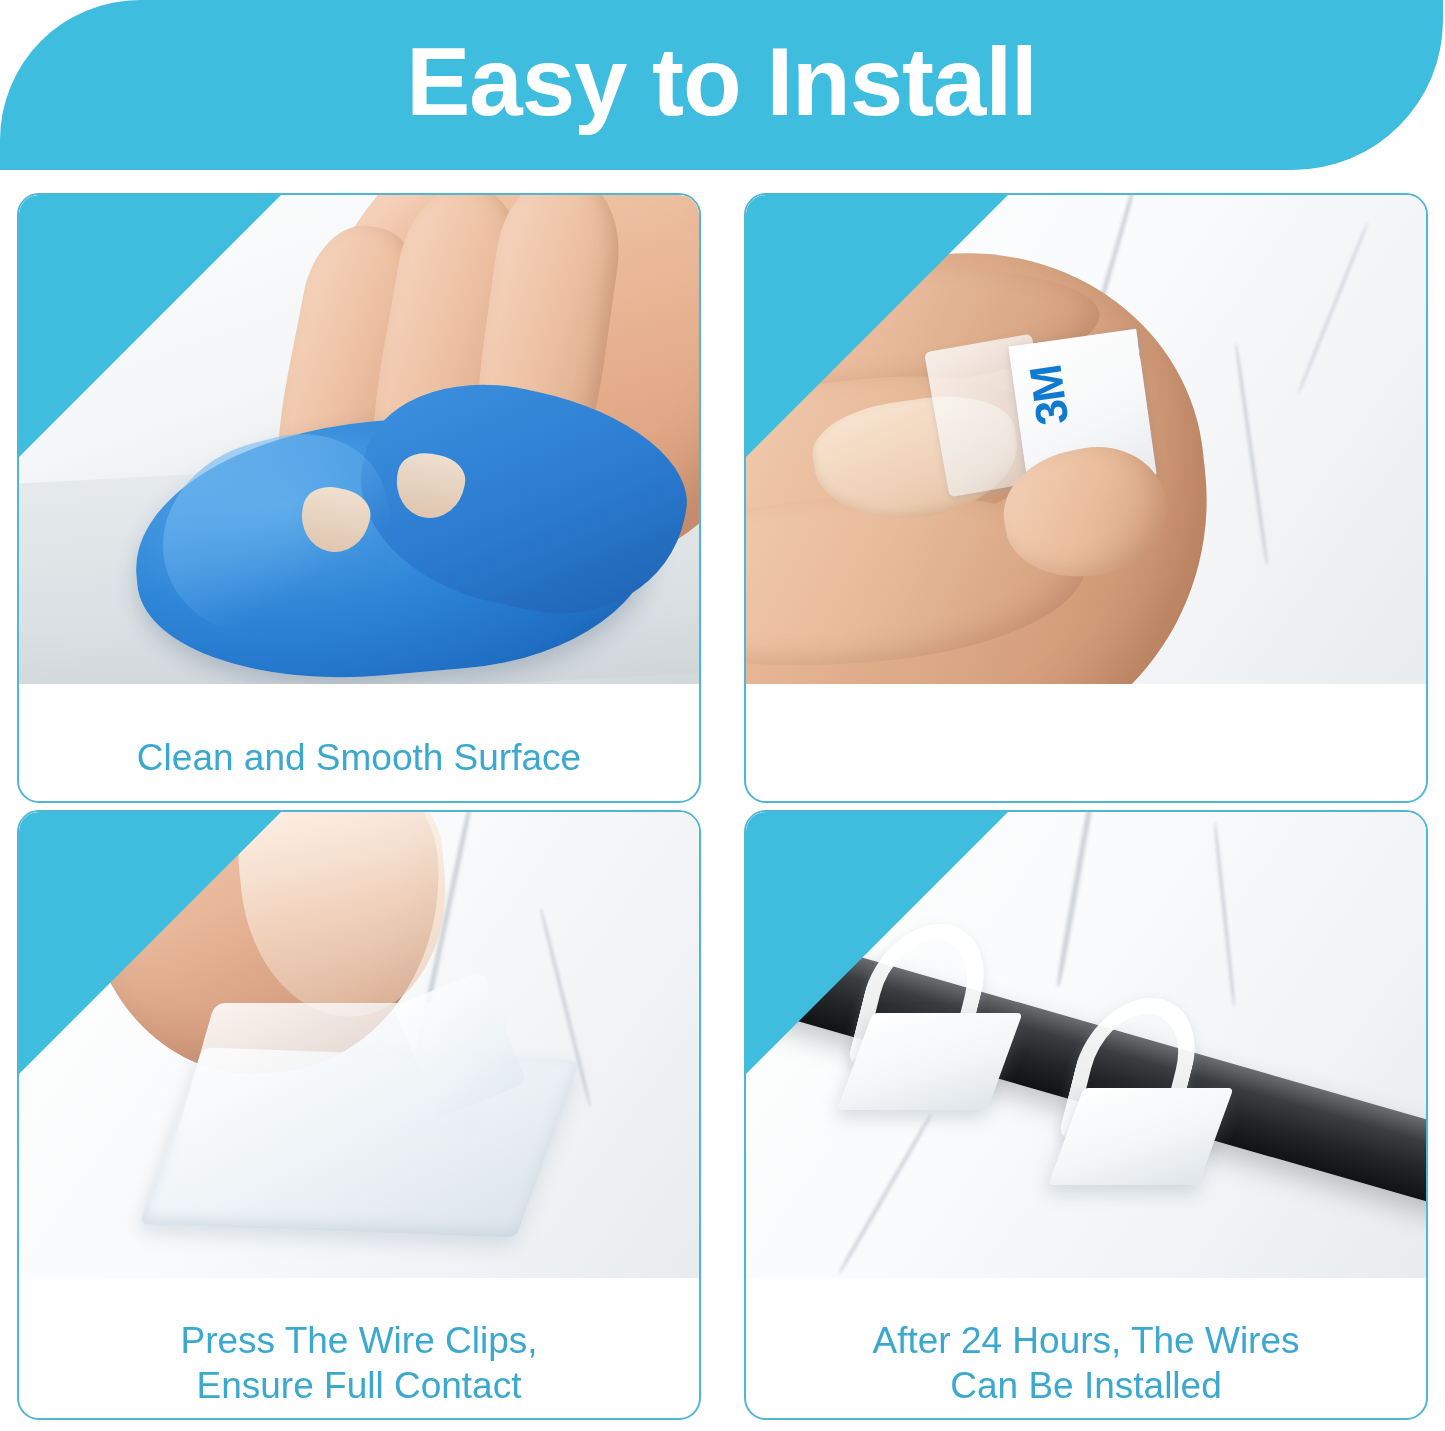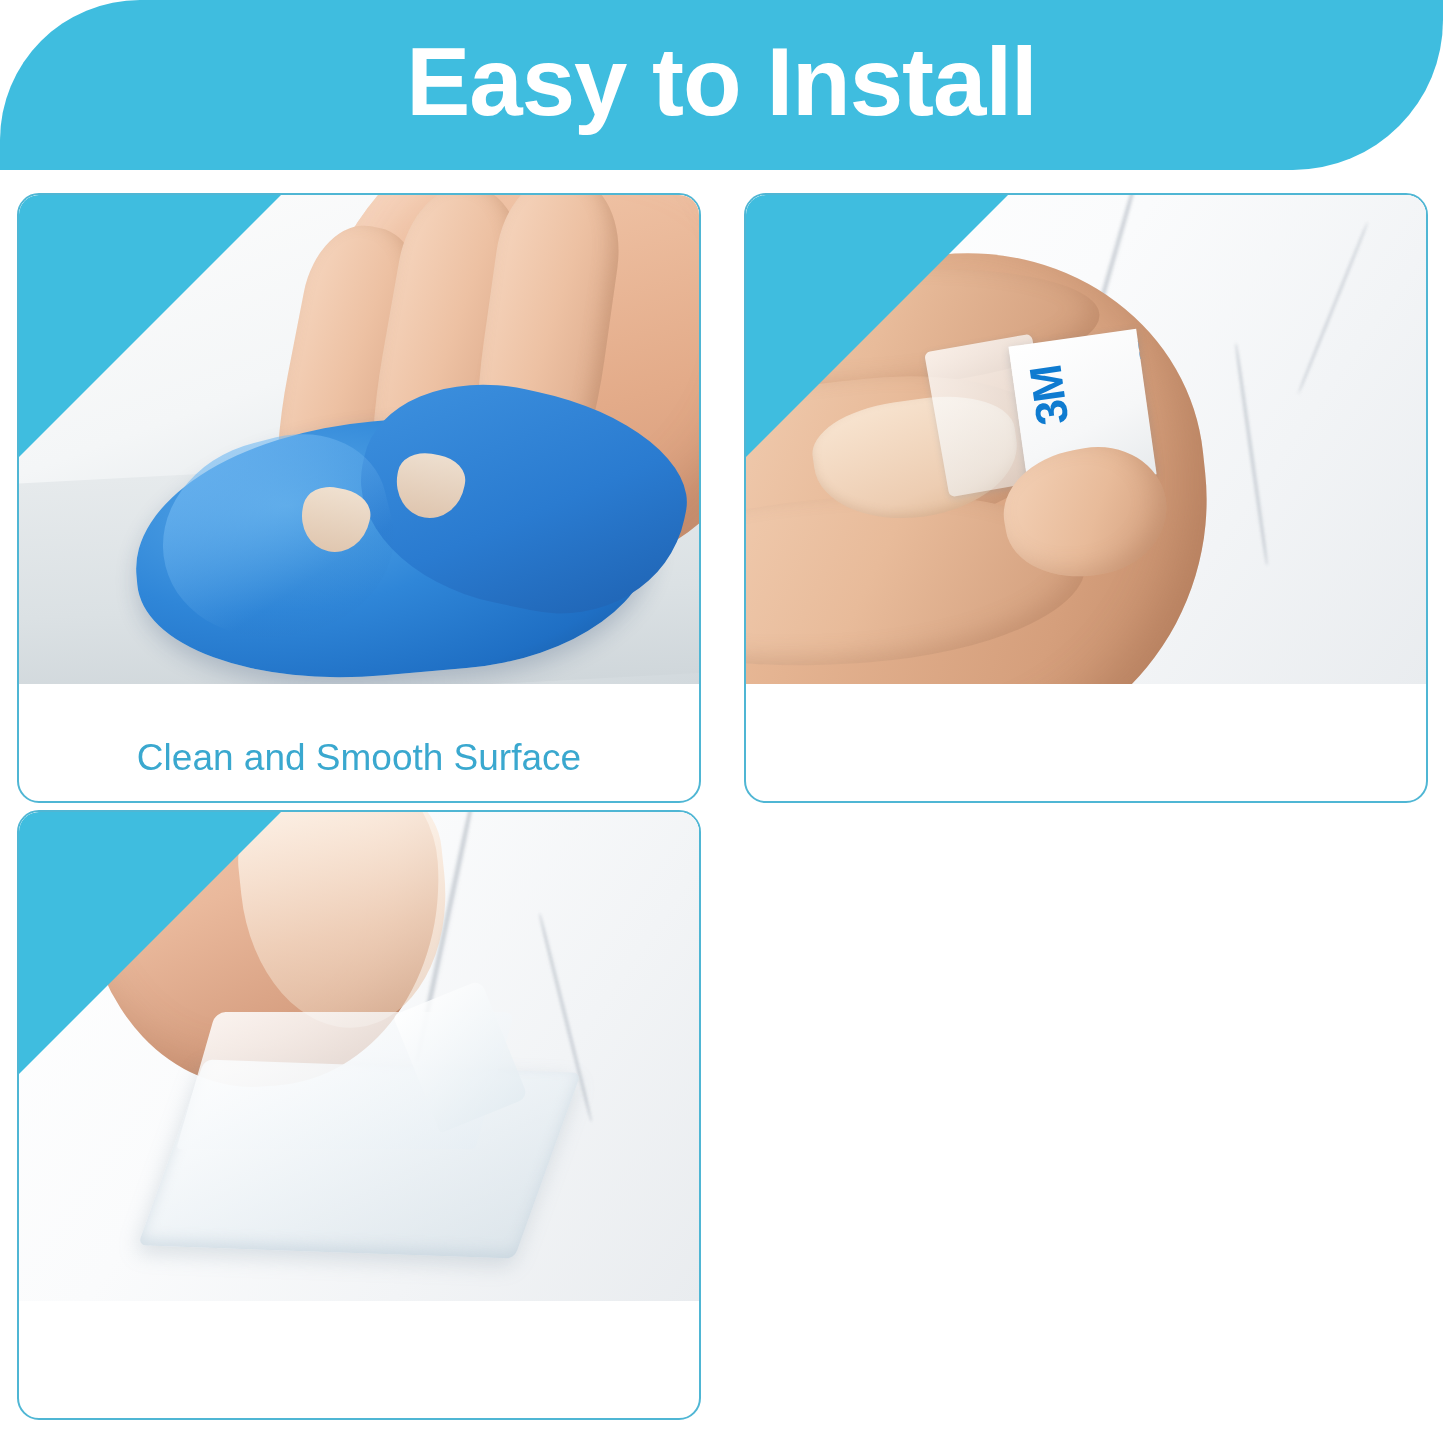--- a/index.html
+++ b/index.html
@@ -407,17 +407,44 @@
         <div class="vein" style="left:62%;top:-4%;width:8px;height:56%;transform:rotate(12deg);"></div>
         <div class="vein" style="left:80%;top:20%;width:5px;height:44%;transform:rotate(-14deg);"></div>
         <div class="p3-thumb"></div>
         <div class="p3-nail"></div>
         <div class="p3-clipbase"></div>
         <div class="p3-cliptop"></div>
         <div class="p3-hook"></div>
         <div class="badge"></div>
         <div class="badge-num">03</div>
       </div>
+      <div class="caption">
+        <div class="caption-text">Press The Wire Clips,
+Ensure Full Contact</div>
+      </div>
     </div>
 
+    <div class="card">
+      <div class="photo">
+        <div class="marble"></div>
+        <div class="vein" style="left:48%;top:-8%;width:9px;height:46%;transform:rotate(10deg);"></div>
+        <div class="vein" style="left:70%;top:2%;width:5px;height:40%;transform:rotate(-6deg);"></div>
+        <div class="vein" style="left:20%;top:62%;width:6px;height:40%;transform:rotate(30deg);"></div>
+        <div class="p4-cable"></div>
+        <div class="p4-clip p4-c1">
+          <div class="arm"></div>
+          <div class="base"></div>
+        </div>
+        <div class="p4-clip p4-c2">
+          <div class="arm"></div>
+          <div class="base"></div>
+        </div>
+        <div class="badge"></div>
+        <div class="badge-num">04</div>
+      </div>
+      <div class="caption">
+        <div class="caption-text">After 24 Hours, The Wires
+Can Be Installed</div>
+      </div>
+    </div>
 
   </div>
 </div>
 
 </body></html>

